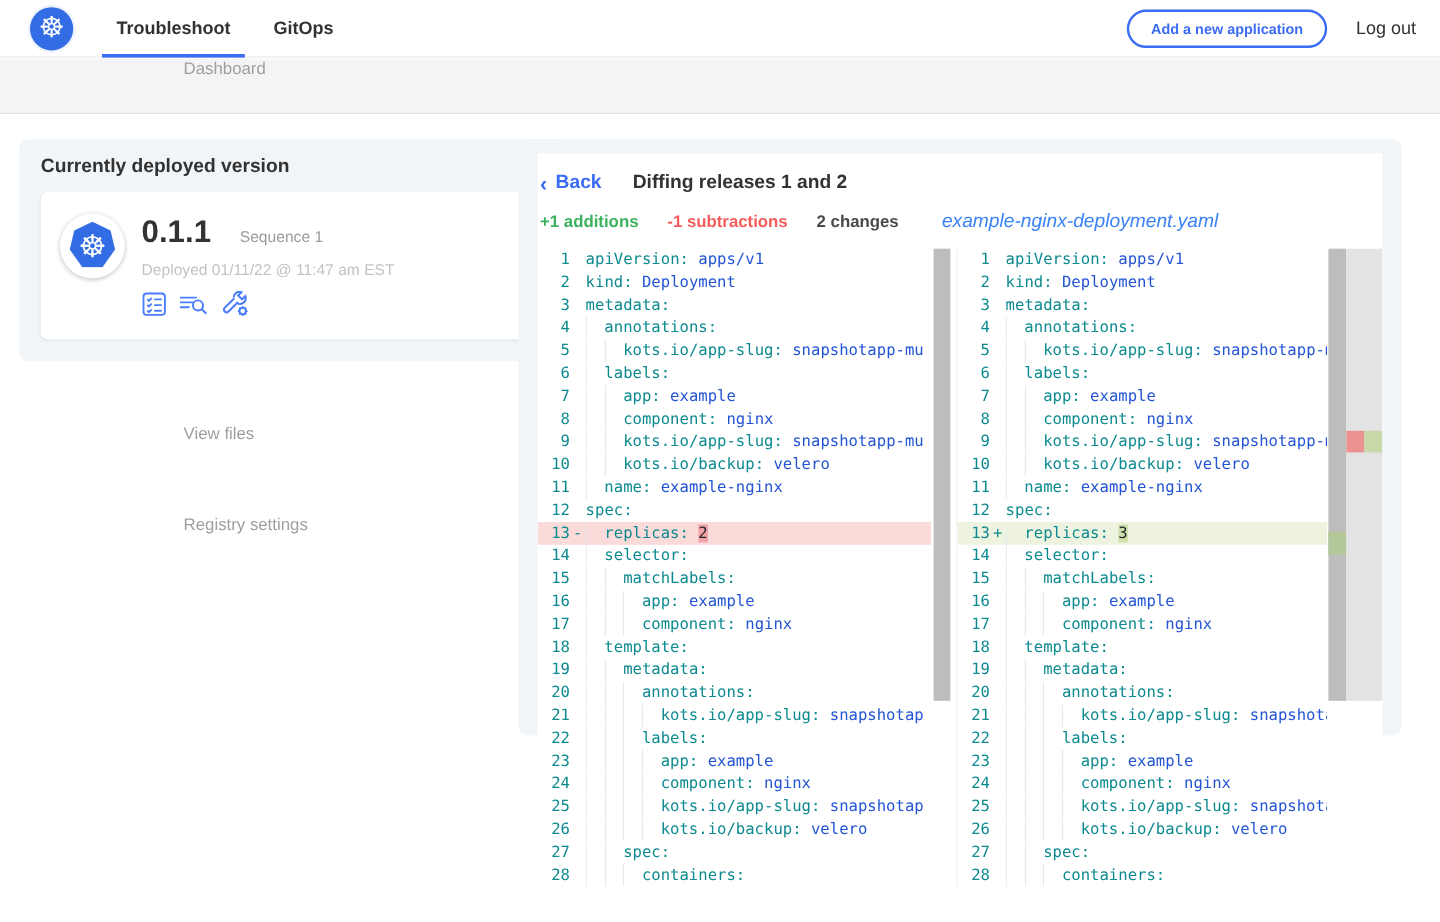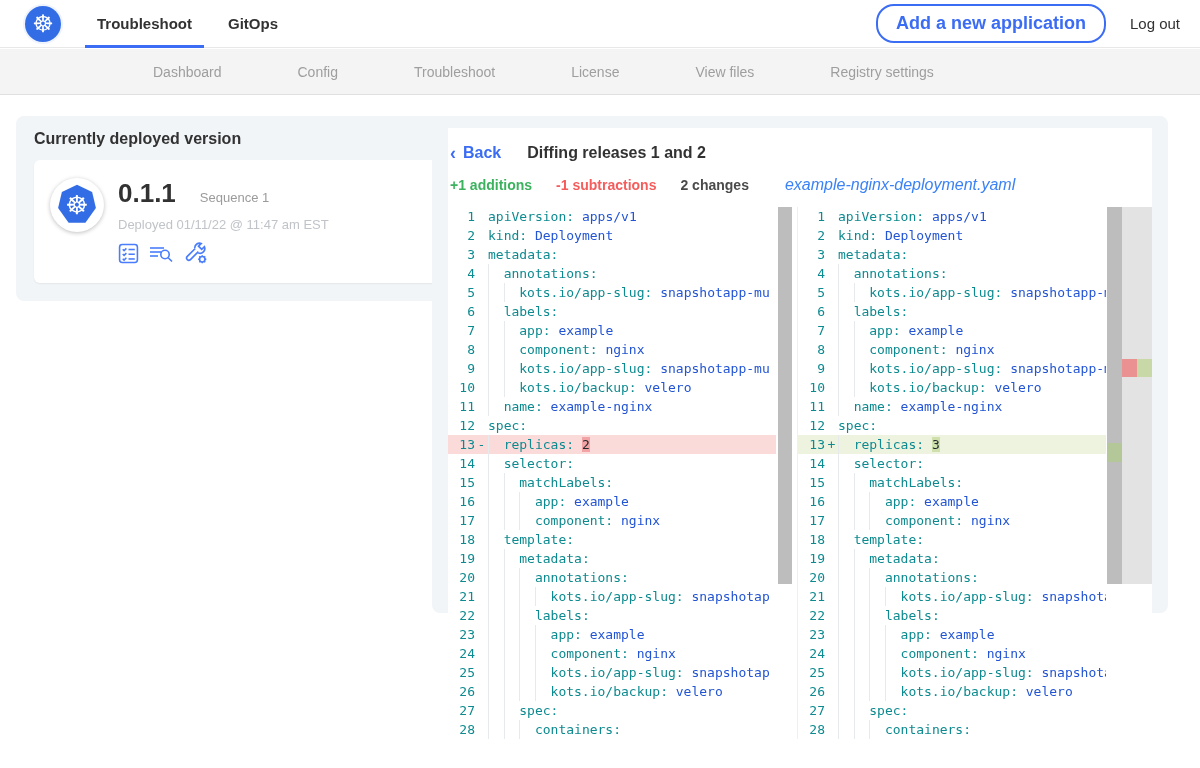--- a/index.html
+++ b/index.html
@@ -13,28 +13,28 @@
   .k8s-badge { width:36px; height:36px; border-radius:50%; background:#326de6;
     margin-left:25px; display:flex; align-items:center; justify-content:center;
     color:#fff; font-size:24px; line-height:1; box-shadow:0 0 0 2px #eef3fd; }
   .topnav-tabs { display:flex; height:48px; margin-left:24px; }
   .topnav-tab { position:relative; display:flex; align-items:center; padding:0 12px;
     margin-right:12px; font-size:15px; font-weight:bold; color:#323232; cursor:pointer; }
   .topnav-tab.active::after { content:""; position:absolute; left:0; right:0; bottom:0;
     height:3px; background:#3b6cf4; }
   .topnav-right { margin-left:auto; display:flex; align-items:center; gap:24px; margin-right:20px; }
   .add-app-btn { border:2px solid #3b6cf4; color:#3b6cf4; background:#fff; font-weight:bold;
-    font-size:18px; padding:7px 18px; border-radius:18px; cursor:pointer;
+    font-size:12px; padding:7px 18px; border-radius:18px; cursor:pointer;
     font-family:"Liberation Sans", sans-serif; }
   .logout { font-size:15px; color:#323232; cursor:pointer; }
 
   
   .subnav { position:absolute; left:0; top:49px; width:1200px; height:46px;
     background:#f4f4f4; border-bottom:1px solid #e0e0e0; display:flex;
-    align-items:stretch; padding-left:145px; gap:60px; }
+    align-items:stretch; padding-left:145px; gap:60px;flex-direction:column; }
   .subnav-tab { position:relative; display:flex; align-items:center; padding:0 8px;
     font-size:14px; color:#9e9e9e; cursor:pointer; }
   .subnav-tab.active { color:#323232; font-weight:bold; }
   .subnav-tab.active::after { content:""; position:absolute; left:0; right:0; bottom:0;
     height:3px; background:#3b6cf4; }
 
   
   .deployed-card { position:absolute; left:16px; top:116px; width:455px;
     background:#f1f5f8; border-radius:8px; padding:14px 18px 18px 18px; }
   .deployed-title { font-size:16px; font-weight:bold; color:#323232; margin-bottom:12px; }

